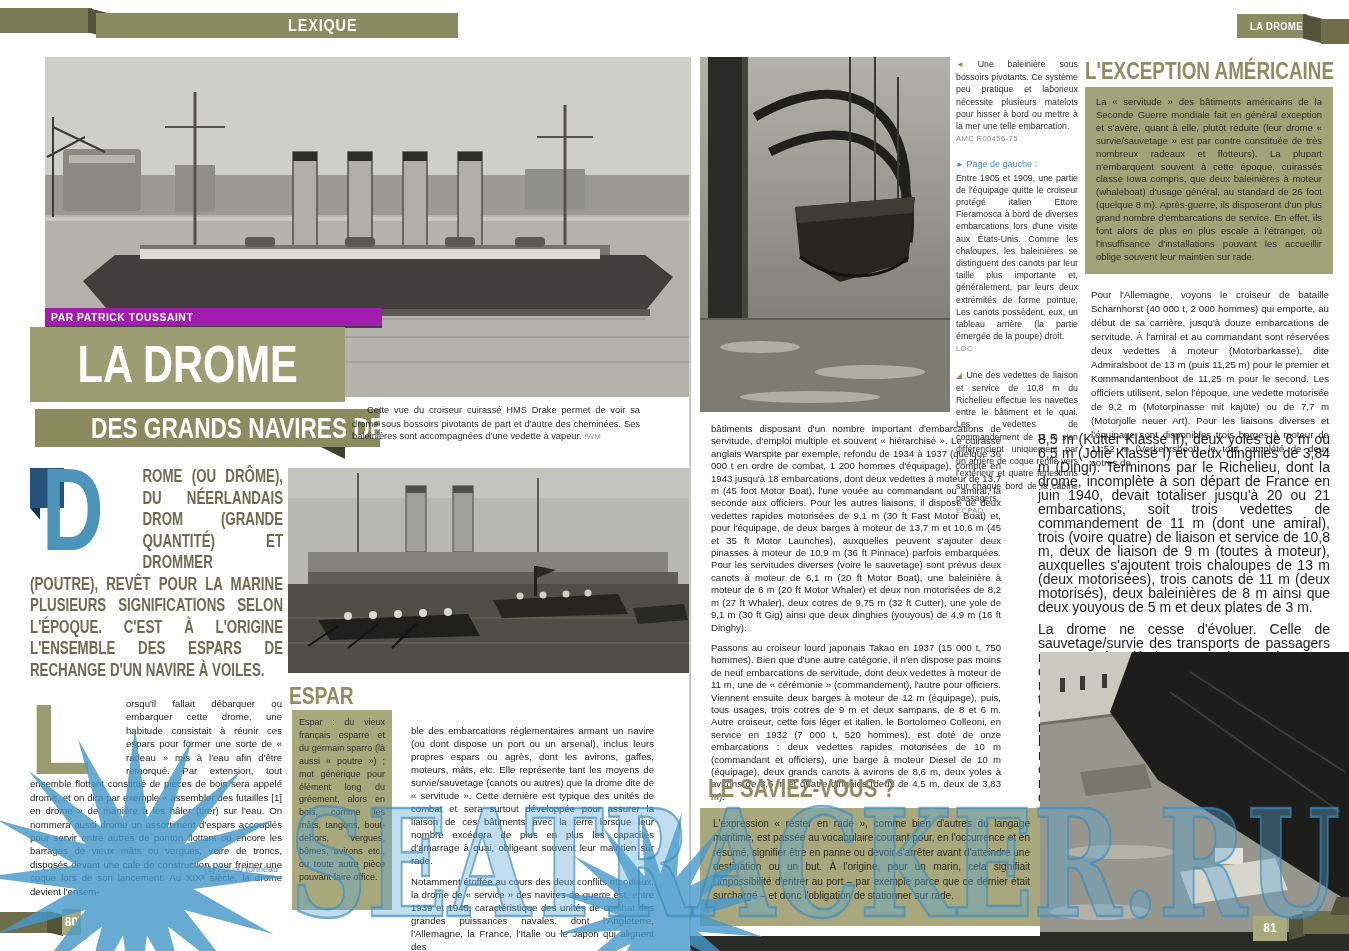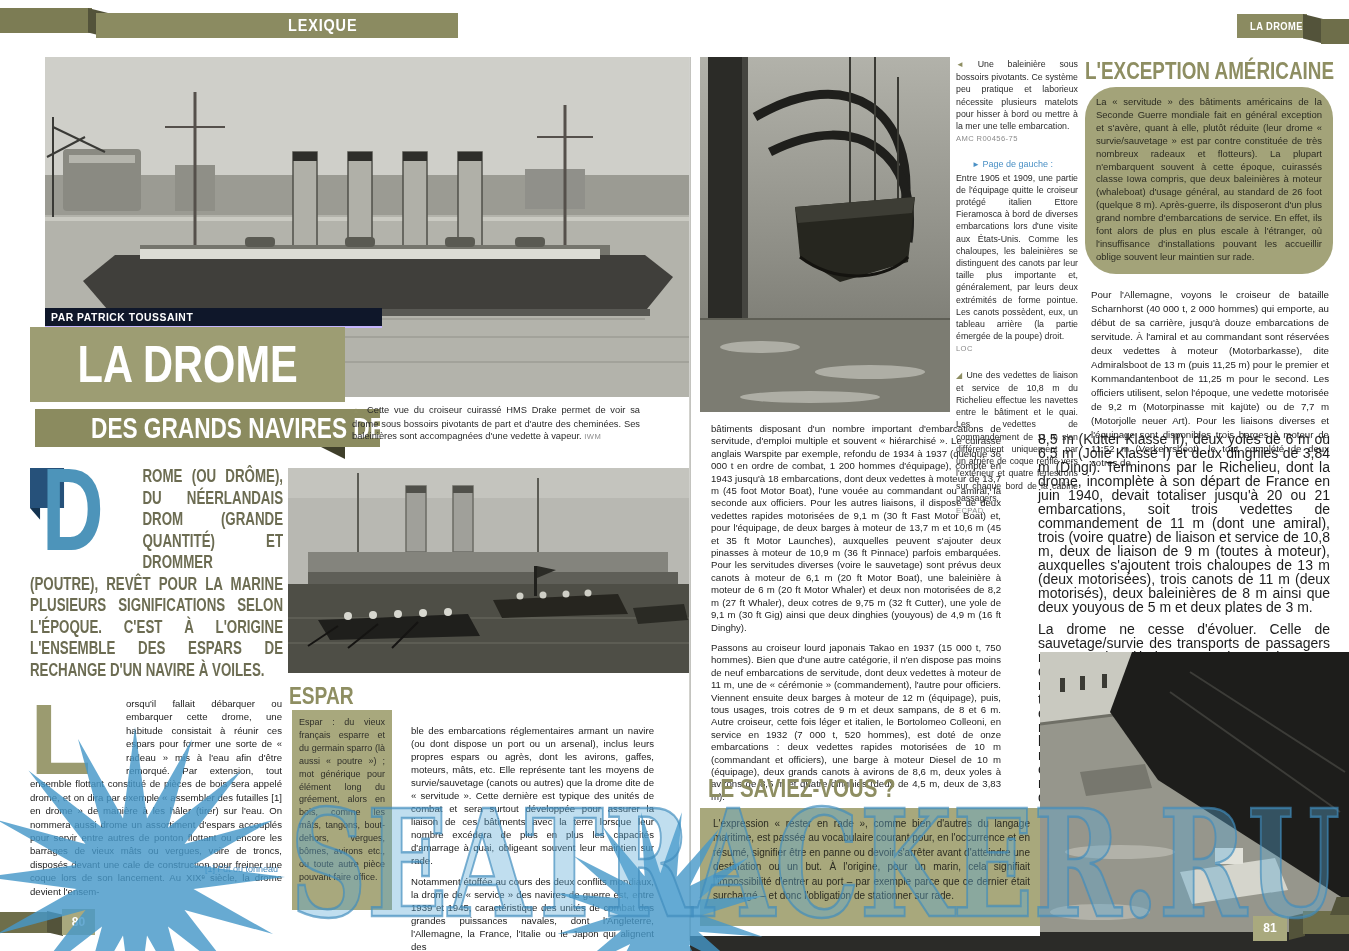--- a/index.html
+++ b/index.html
@@ -6,21 +6,21 @@
   #canvas{position:relative;width:1349px;height:951px;background:#ffffff;overflow:hidden;
           font-family:"Liberation Sans",sans-serif;outline:1px solid #b0b0b0;}
   .abs{position:absolute;}
   .cond{display:inline-block;transform-origin:left center;white-space:nowrap;}
   .olive-title{color:#8e8e62;font-weight:bold;}
   .body-txt{font-size:9.6px;line-height:13px;text-align:justify;color:#1c1c1c;}
   .body-txt p{margin:8px;}
   .cap-txt{font-size:8.8px;line-height:12.2px;text-align:justify;color:#2a2a2a;}
   .credit{font-size:7.6px;letter-spacing:.4px;color:#8a8a8a;}
   .marker{color:#8e8e62;font-size:8px;}
-  .blue{color:#4a90c5;margin-left:16px;}
+  .blue{color:#4a90c5;}
   .boxkhaki{background:#a5a57a;color:#2c2c22;}
   .gutter{width:2px;background:linear-gradient(to right,#d8d8d4,#bdbdb8);}
   .tabdark{background:#6e6e4a;}
   .tabmain{background:#8b8b61;}
   .fold{background:#53533a;}
   .pagenum{background:#a9a97e;color:#fff;font-weight:bold;font-size:12px;text-align:center;}
   .wm{pointer-events:none;}
 </style>
 </head>
 <body>
@@ -84,21 +84,21 @@
       </g>
       <rect x="60" y="252" width="545" height="7" fill="#33332f" opacity=".7"></rect>
       <g stroke="#3a3a36" stroke-width="2">
           <line x1="8" y1="60" x2="8" y2="160"></line>
           <line x1="8" y1="70" x2="60" y2="95"></line>
           <line x1="2" y1="100" x2="40" y2="80"></line>
         </g>
     </svg>
   </div>
 
-  <div class="abs" style="left:45px;top:308px;width:337px;height:18px;background:#0f172a;border-bottom:2px solid #c4b5fd;">
+  <div class="abs" style="left:45px;top:308px;width:337px;height:18px;background:#a21caf;border-bottom:2px solid #404040;">
     <span class="cond" style="position:absolute;left:6px;top:3px;color:#fff;font-size:11.5px;font-weight:bold;letter-spacing:.6px;transform:scaleX(.9);">PAR PATRICK TOUSSAINT</span>
   </div>
 
   <div class="abs" style="left:30px;top:327px;width:315px;height:75px;background:#9d9d73;text-align:center;">
     <span style="display:inline-block;color:#fff;font-weight:bold;font-size:52px;line-height:75px;transform:scaleX(.8);white-space:nowrap;">LA DROME</span>
   </div>
   <div class="abs" style="left:0;top:409px;width:345px;height:38px;background:#8b8b5f;text-align:center;margin-left:35px;">
     <span style="display:inline-block;color:#fff;font-weight:bold;font-size:29px;line-height:38px;transform:scaleX(.78);white-space:nowrap;">DES GRANDS NAVIRES DE COMBAT</span>
   </div>
   <div class="abs" style="left:321px;top:447px;width:24px;height:12px;background:#3f3f2a;clip-path:polygon(0 0,100% 0,100% 100%);"></div>
@@ -242,21 +242,21 @@
     <div class="cap-txt" style="margin-top:13px;">
       <span class="marker">◢</span>
       <span>Une des vedettes de liaison et service de 10,8 m du Richelieu effectue les navettes entre le bâtiment et le quai. Les vedettes de commandement de 11 m s'en différencient uniquement par un arrière de coque renflé vers l'extérieur et quatre fenestrons sur chaque bord de la cabine passagers.</span><br>
       <span class="credit">ECPAD</span>
     </div>
   </div>
 
   <div class="abs" style="left:1085px;top:58px;">
     <span class="cond olive-title" style="font-size:23px;transform:scaleX(.82);">L'EXCEPTION AMÉRICAINE</span>
   </div>
-  <div class="abs boxkhaki" style="left:1085px;top:87px;width:248px;height:187px;background:#a3a379;border-radius:31px;">
+  <div class="abs boxkhaki" style="left:1085px;top:87px;width:248px;height:187px;background:#a3a379;">
     <div style="margin:9px 11px;font-size:9.5px;line-height:12.9px;text-align:justify;">La « servitude » des bâtiments américains de la Seconde Guerre mondiale fait en général exception et s'avère, quant à elle, plutôt réduite (leur drome « survie/sauvetage » est par contre constituée de très nombreux radeaux et flotteurs). La plupart n'embarquent souvent à cette époque, cuirassés classe Iowa compris, que deux baleinières à moteur (whaleboat) d'usage général, au standard de 26 foot (quelque 8 m). Après-guerre, ils disposeront d'un plus grand nombre d'embarcations de service. En effet, ils font alors de plus en plus escale à l'étranger, où l'insuffisance d'installations pouvant les accueillir oblige souvent leur maintien sur rade.</div>
   </div>
 
   <div class="abs body-txt" style="left:1083px;top:280px;width:254px;font-size:9.7px;line-height:14px;">
     <p>Pour l'Allemagne, voyons le croiseur de bataille Scharnhorst (40 000 t, 2 000 hommes) qui emporte, au début de sa carrière, jusqu'à douze embarcations de servitude. À l'amiral et au commandant sont réservées deux vedettes à moteur (Motorbarkasse), dite Admiralsboot de 13 m (puis 11,25 m) pour le premier et Kommandantenboot de 11,25 m pour le second. Les officiers utilisent, selon l'époque, une vedette motorisée de 9,2 m (Motorpinasse mit kajüte) ou de 7,7 m (Motorjolle neuer Art). Pour les liaisons diverses et l'équipage sont disponibles trois barges à moteur de 11,52 m (Verkehrsboot), le tout complété de deux cotres de</p>
   </div>
   <div class="abs body-txt" style="left:1030px;top:424px;width:308px;font-size:14px;line-height:14px;">
     <p>8,5 m (Kutter Klasse II), deux yoles de 6 m ou 6,5 m (Jolie Klasse I) et deux dinghies de 3,84 m (Dingi). Terminons par le Richelieu, dont la drome, incomplète à son départ de France en juin 1940, devait totaliser jusqu'à 20 ou 21 embarcations, soit trois vedettes de commandement de 11 m (dont une amiral), trois (voire quatre) de liaison et service de 10,8 m, deux de liaison de 9 m (toutes à moteur), auxquelles s'ajoutent trois chaloupes de 13 m (deux motorisées), trois canots de 11 m (deux motorisés), deux baleinières de 8 m ainsi que deux youyous de 5 m et deux plates de 3 m.</p>
     <p>La drome ne cesse d'évoluer. Celle de sauvetage/survie des transports de passagers repose aujourd'hui sur une impressionnante quantité de moyens (canots insubmersibles, radeaux gonflables, etc.) issus d'une technologie avancée, dont disposent également en proportion les navires marchands ou de combat. La « servitude » des bâtiments de guerre, hors elle aussi sa modernisation avec le temps, a de nos jours également fortement diminué en nombre, la réduction des flottes permettant que tous désormais, sauf exceptions, trouvent le plus souvent une place à quai. ■</p>
   </div>
@@ -297,21 +297,21 @@
           <ellipse cx="80" cy="200" rx="55" ry="7"></ellipse>
           <ellipse cx="60" cy="260" rx="50" ry="8"></ellipse>
         </g>
       <rect y="280" width="309" height="19" fill="#2b2b28"></rect>
     </svg>
   </div>
   <div class="abs" style="left:690px;top:936px;width:659px;height:15px;background:#2b2b28;"></div>
 
   <div class="abs tabdark" style="left:0;top:912px;width:50px;height:21px;"></div>
   <div class="abs fold" style="left:47px;top:911px;width:16px;height:25px;clip-path:polygon(0 0,100% 15%,100% 100%,0 85%);"></div>
-  <div class="abs pagenum" style="left:62px;top:909px;width:33px;height:26px;line-height:26px;">
+  <div class="abs pagenum" style="left:62px;top:909px;width:19px;height:26px;line-height:26px;">
     <span>80</span>
   </div>
 
   <div class="abs pagenum" style="left:1253px;top:916px;width:34px;height:25px;line-height:25px;">
     <span>81</span>
   </div>
   <div class="abs fold" style="left:1289px;top:913px;width:16px;height:27px;clip-path:polygon(0 15%,100% 0,100% 85%,0 100%);"></div>
   <div class="abs tabdark" style="left:1303px;top:911px;width:46px;height:23px;"></div>
   <div class="abs tabdark" style="left:1330px;top:897px;width:19px;height:18px;clip-path:polygon(35% 0,100% 0,100% 100%,0 100%);background:#53533a;"></div>
 

